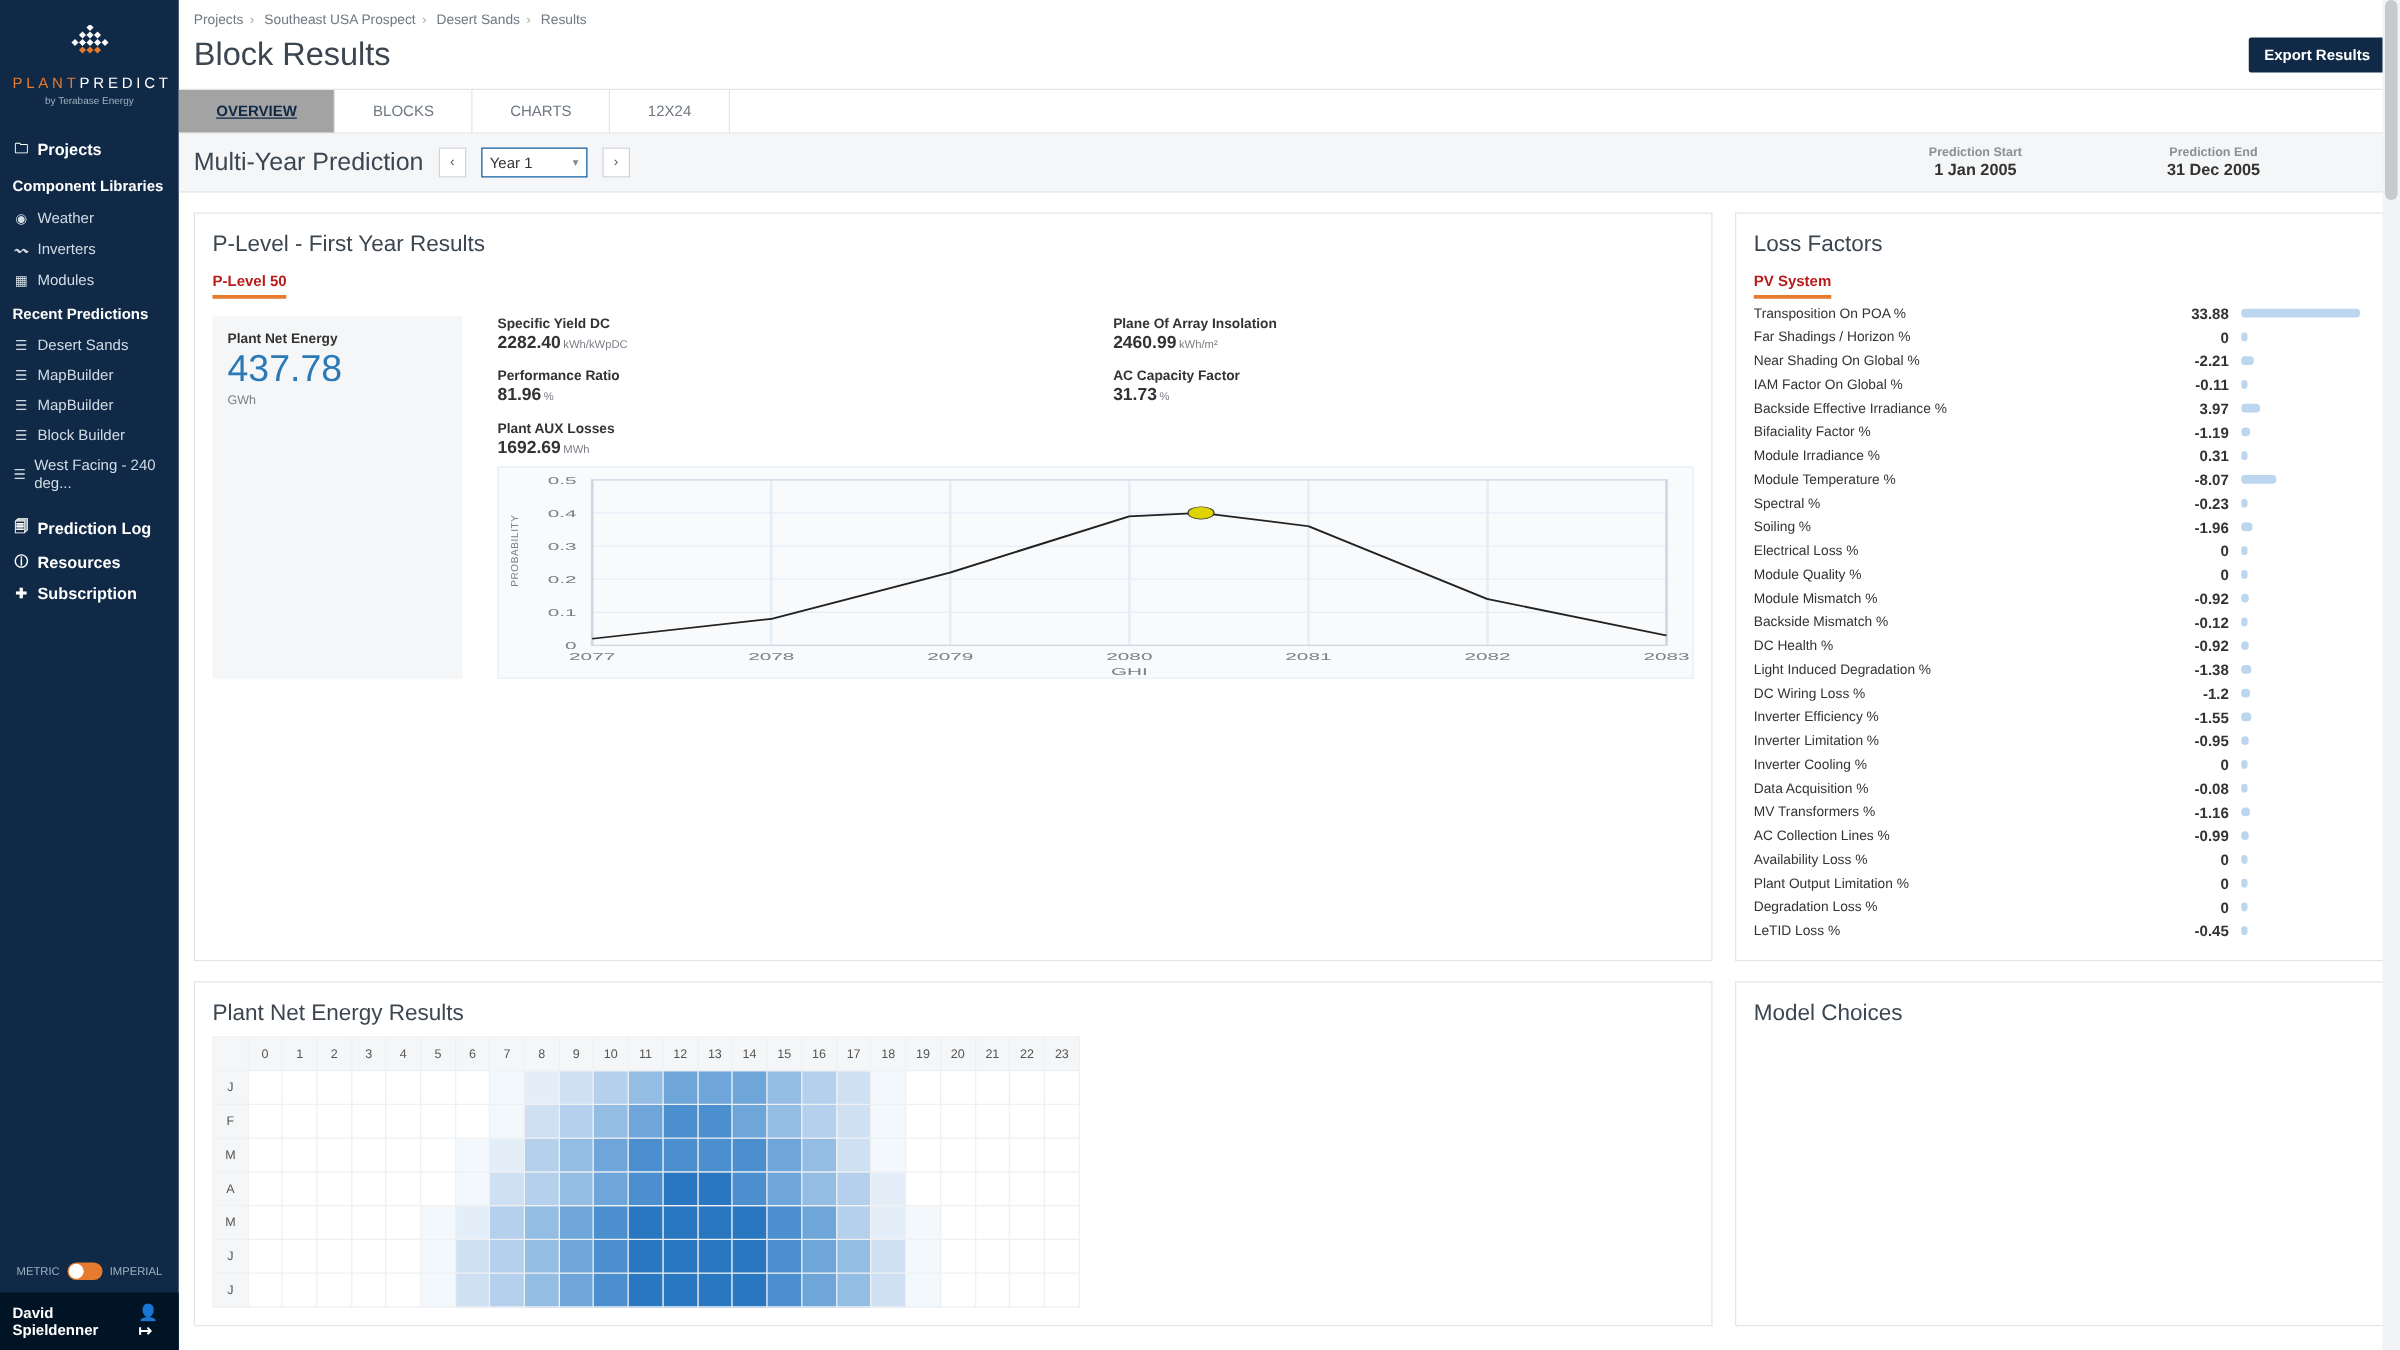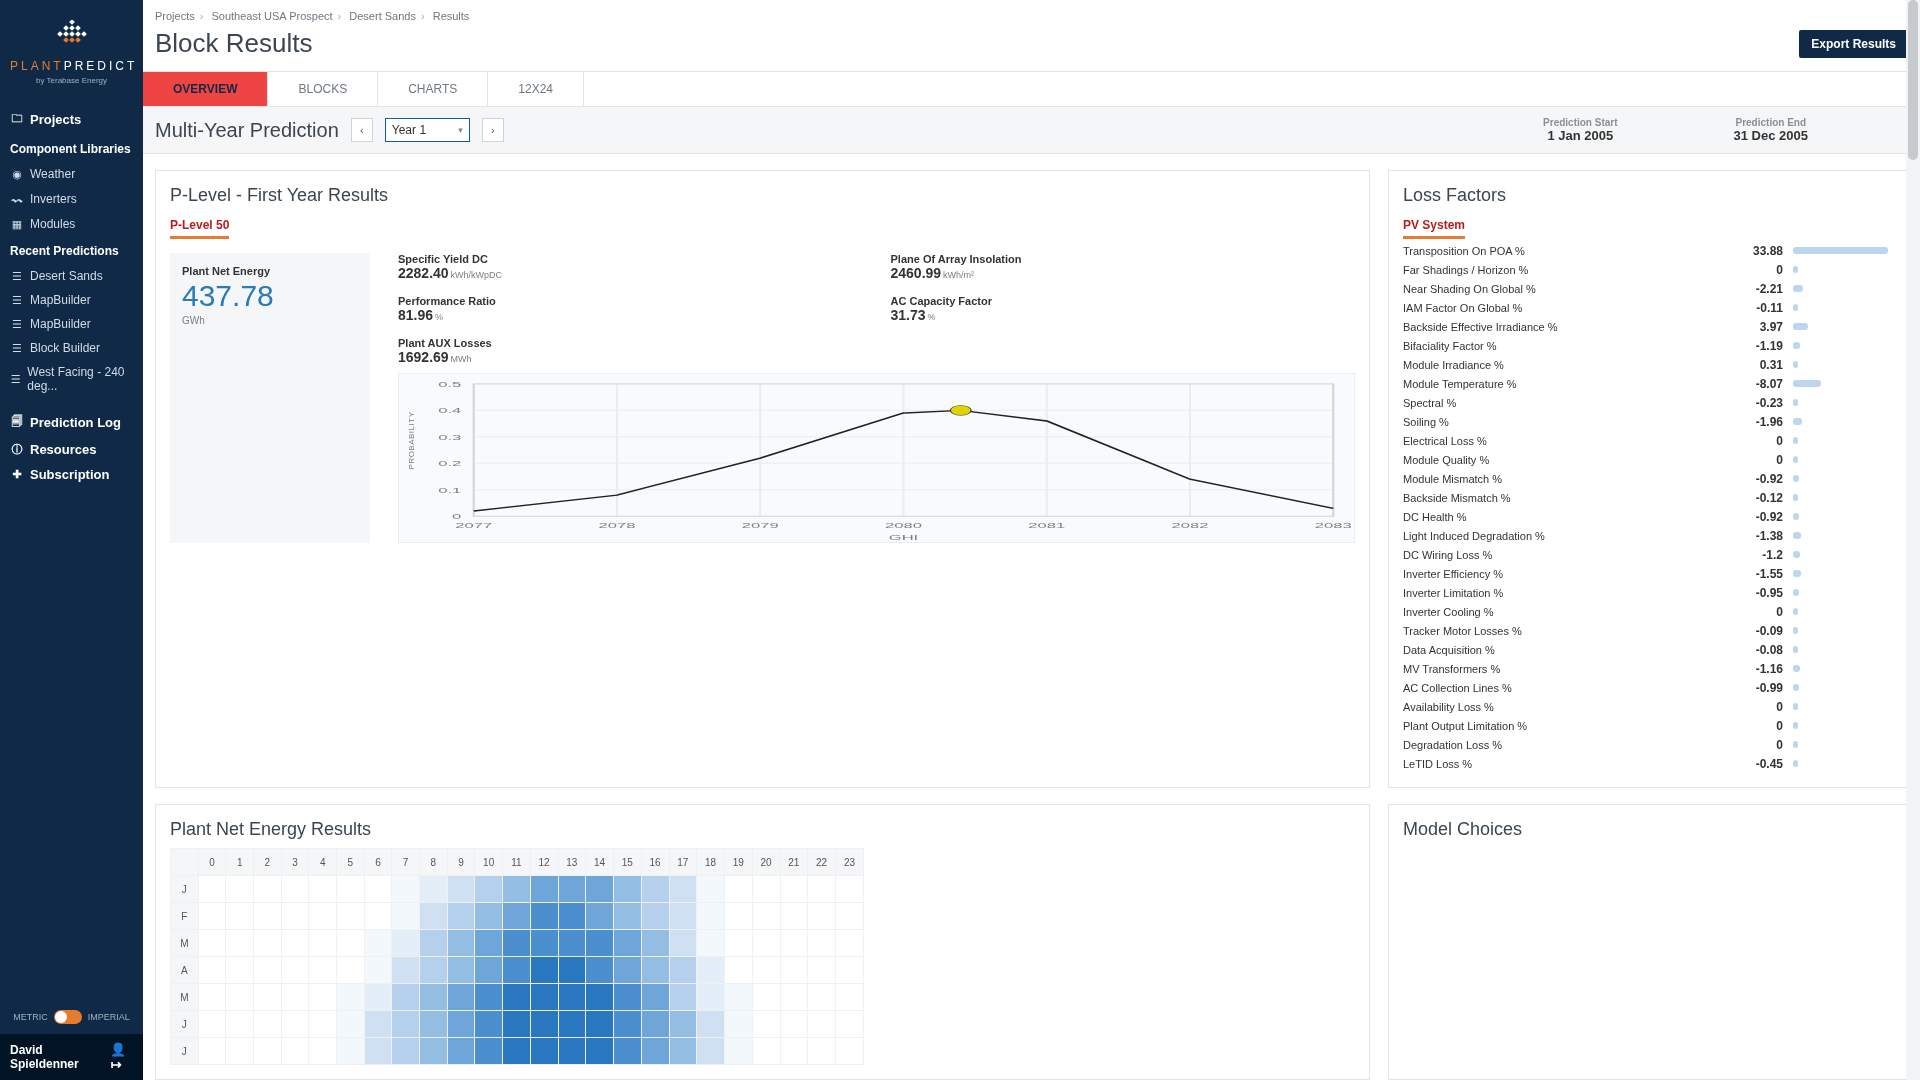--- a/index.html
+++ b/index.html
@@ -25,21 +25,21 @@
   
   .main { flex:1; display:flex; flex-direction:column; overflow:auto; position:relative;}
   .crumbs { padding:10px 12px 0; font-size:11px; color:#6f7780;}
   .crumbs a { color:#6f7780; text-decoration:none; }
   .crumbs .sep { margin:0 5px; color:#aaa;}
   .headrow { display:flex; align-items:center; justify-content:space-between; padding: 6px 12px 12px; border-bottom:1px solid #e2e5e8;}
   .h1 { font-size:26px; color:#3c4650; font-weight:400;}
   .btn-primary { background:#0f2946; color:#fff; border:none; padding:7px 12px; font-size:12px; border-radius:2px; cursor:pointer; font-weight:600;}
   .tabs { display:flex; background:#fff; border-bottom:1px solid #e2e5e8;}
   .tab { padding:10px 30px; font-size:12px; text-align:center; color:#6f7780; border-right:1px solid #e2e5e8; cursor:pointer;}
-  .tab.active { color:#0f2946; font-weight:600; background:#ef4444;}
+  .tab.active { color:#0f2946; font-weight:600; background:#a3a3a3;text-decoration:underline;}
   .subbar { background:#f5f6f7; border-bottom:1px solid #e2e5e8; padding:10px 12px; display:flex; align-items:center; gap:12px;}
   .subbar h2 { font-size:20px; color:#3c4650; font-weight:400;}
   .navbtn { width:22px; height:24px; border:1px solid #cfd4da; background:#fff; display:flex; align-items:center; justify-content:center; font-size:11px; color:#555; cursor:pointer;}
   .yearsel { width:85px; height:24px; border:1.5px solid #0f5c9e; background:#fff; display:flex; align-items:center; justify-content:space-between; padding:0 6px; font-size:12px; color:#333; cursor:pointer;}
   .pred-meta { margin-left:auto; display:flex; gap:116px; padding-right:100px;}
   .pred-meta .block { display:flex; flex-direction:column; align-items:center;}
   .pred-meta .lbl { font-size:10px; color:#8a8f95; font-weight:600;}
   .pred-meta .val { font-size:13px; color:#333; font-weight:600;}
   .cards { display:flex; gap:18px; padding:16px 12px;}
   .card { border:1px solid #e2e5e8; padding:14px; background:#fff;}
@@ -424,27 +424,20 @@
               </span>
             </div>
             <div class="lf-row">
               <span class="n">Inverter Cooling %</span>
               <span class="v">0</span>
               <span class="bar">
                 <span style="width:5px"></span>
               </span>
             </div>
             <div class="lf-row">
-              <span class="n">Tracker Motor Losses %</span>
-              <span class="v">-0.09</span>
-              <span class="bar">
-                <span style="width:5px"></span>
-              </span>
-            </div>
-            <div class="lf-row">
               <span class="n">Data Acquisition %</span>
               <span class="v">-0.08</span>
               <span class="bar">
                 <span style="width:5px"></span>
               </span>
             </div>
             <div class="lf-row">
               <span class="n">MV Transformers %</span>
               <span class="v">-1.16</span>
               <span class="bar">

